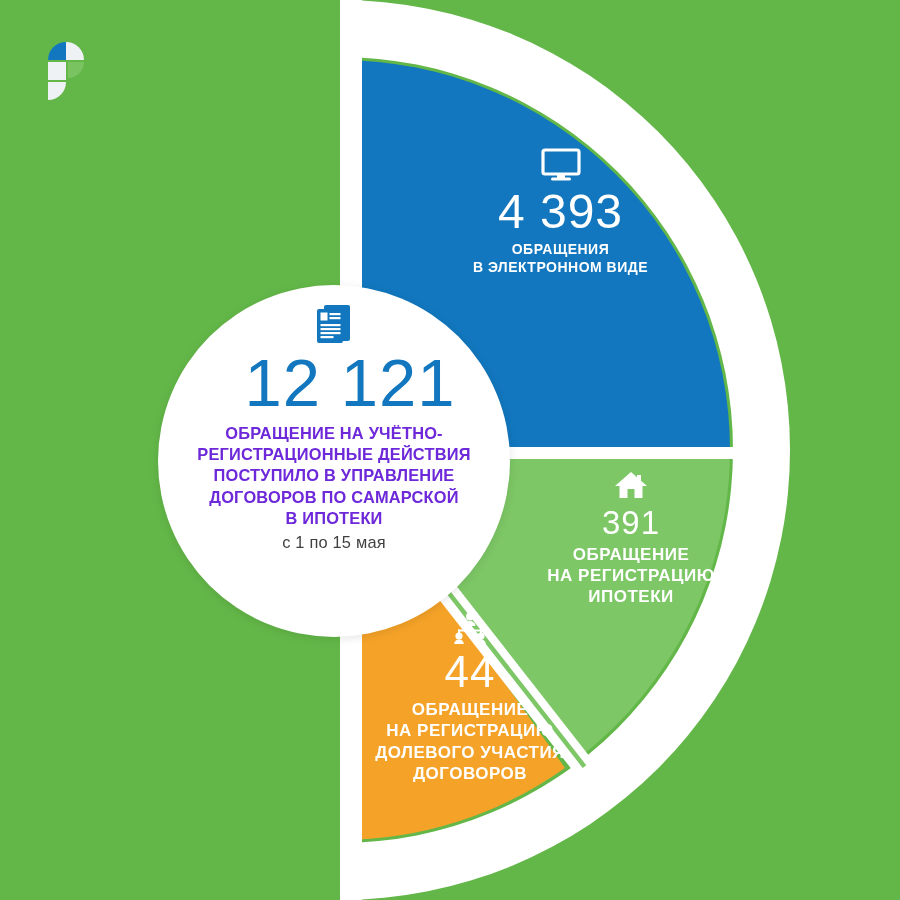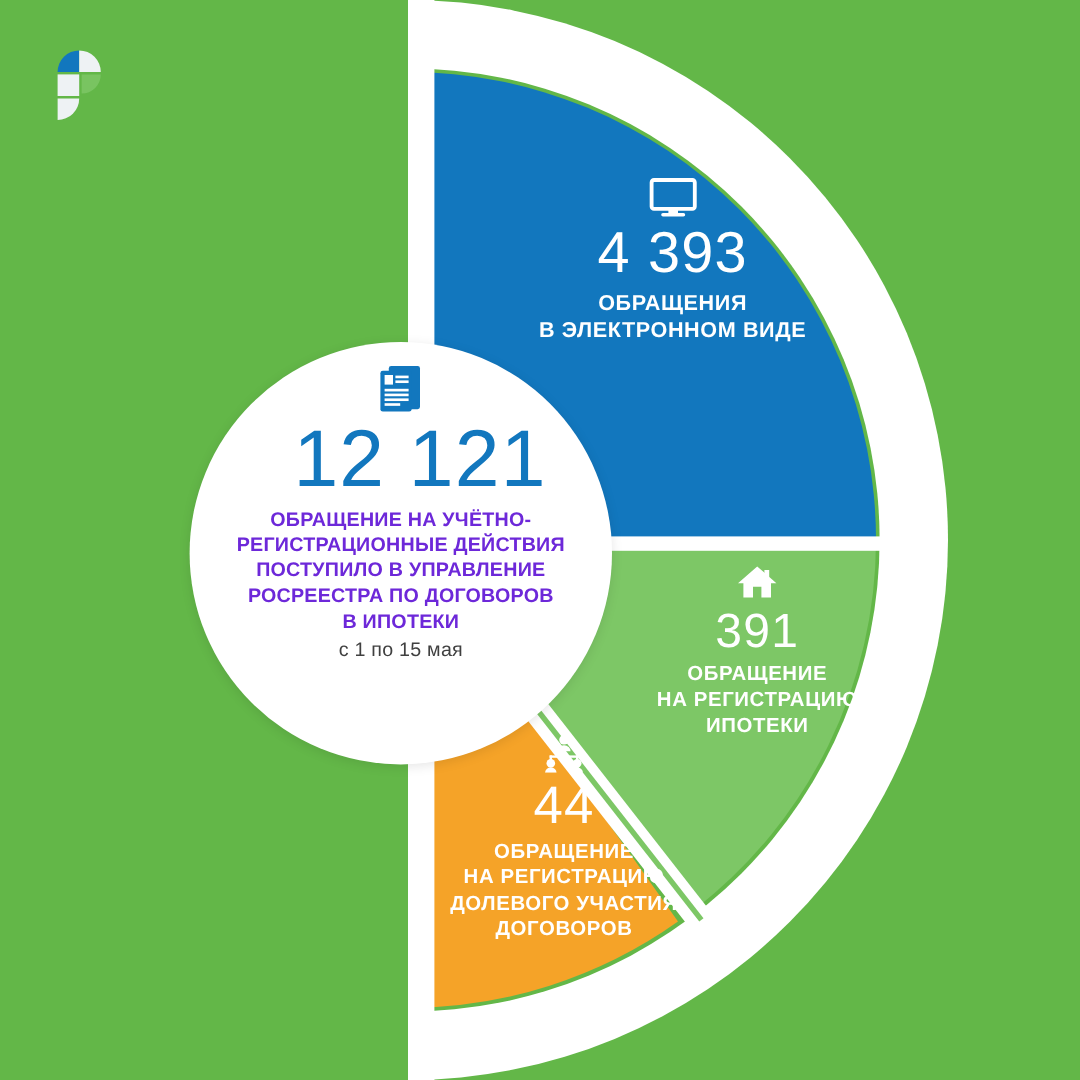--- a/index.html
+++ b/index.html
@@ -47,40 +47,40 @@
     margin: 0 auto 6px auto;
   }
   .seg-number {
     font-size: 47px;
     font-weight: 400;
     letter-spacing: 1px;
     line-height: 1.02;
     margin-bottom: 4px;
   }
   .seg-line {
-    font-size: 18px;
+    font-size: 14px;
     font-weight: 700;
     letter-spacing: 0.5px;
   }
 
   
   #blue-text {
     left: 398px;
     top: 148px;
     width: 325px;
   }
   #blue-text .seg-number { font-size: 48px; }
 
   
   #green-text {
     left: 466px;
     top: 470px;
     width: 330px;
   }
-  #green-text .seg-number { font-size: 40px; }
+  #green-text .seg-number { font-size: 33px; }
   #green-text .seg-line { font-size: 17px; }
 
   
   #orange-text {
     left: 310px;
     top: 612px;
     width: 320px;
   }
   #orange-text .seg-number { font-size: 44px; }
   #orange-text .seg-line { font-size: 17px; }
@@ -234,19 +234,19 @@
       <rect x="9.5" y="22" width="20" height="2.2" fill="#ffffff"></rect>
       <rect x="9.5" y="26" width="20" height="2.2" fill="#ffffff"></rect>
       <rect x="9.5" y="30" width="20" height="2.2" fill="#ffffff"></rect>
       <rect x="9.5" y="34" width="13" height="2.2" fill="#ffffff"></rect>
     </svg>
     <div class="center-number">12 121</div>
     <div class="center-body">
       <div>ОБРАЩЕНИЕ НА УЧЁТНО-</div>
       <div>РЕГИСТРАЦИОННЫЕ ДЕЙСТВИЯ</div>
       <div>ПОСТУПИЛО В УПРАВЛЕНИЕ</div>
-      <div>РОСРЕЕСТРА ПО ДОГОВОРОВ</div>
+      <div>ДОГОВОРОВ ПО САМАРСКОЙ</div>
       <div>В ИПОТЕКИ</div>
     </div>
     <div class="center-sub">с 1 по 15 мая</div>
   </div>
 
 </div>
 
 </body></html>

